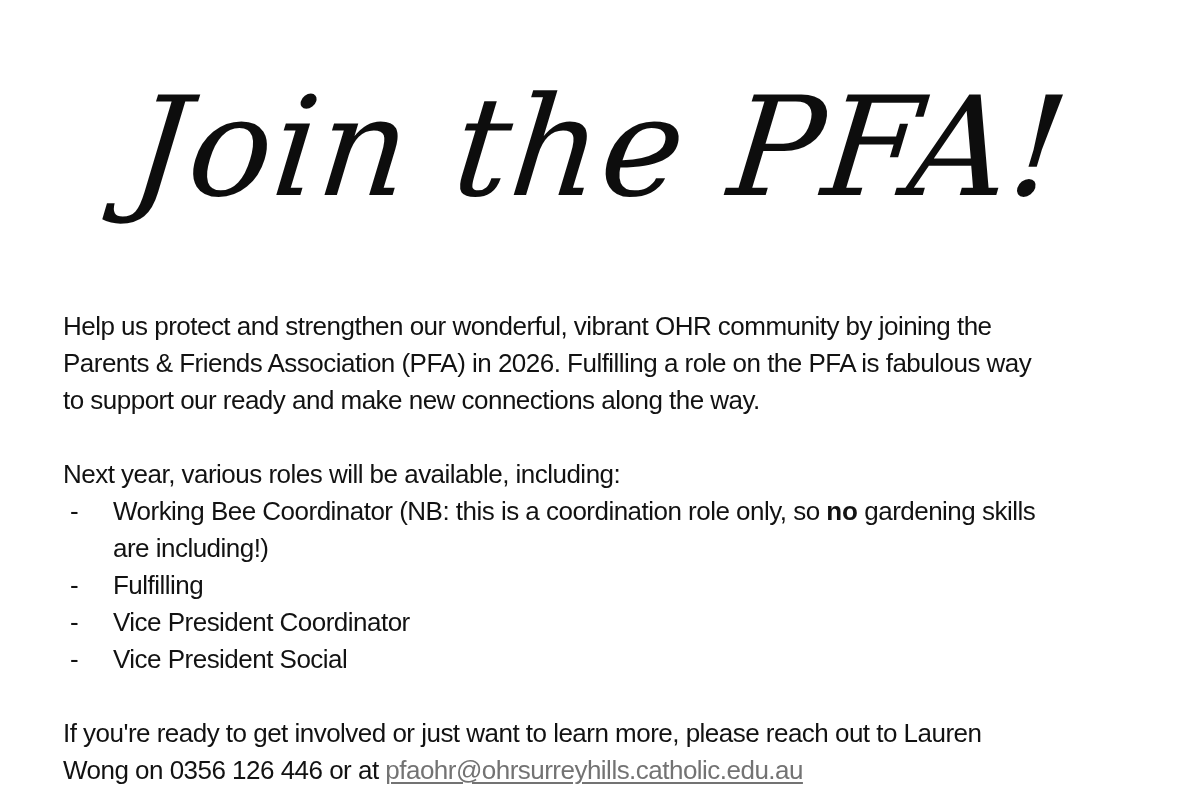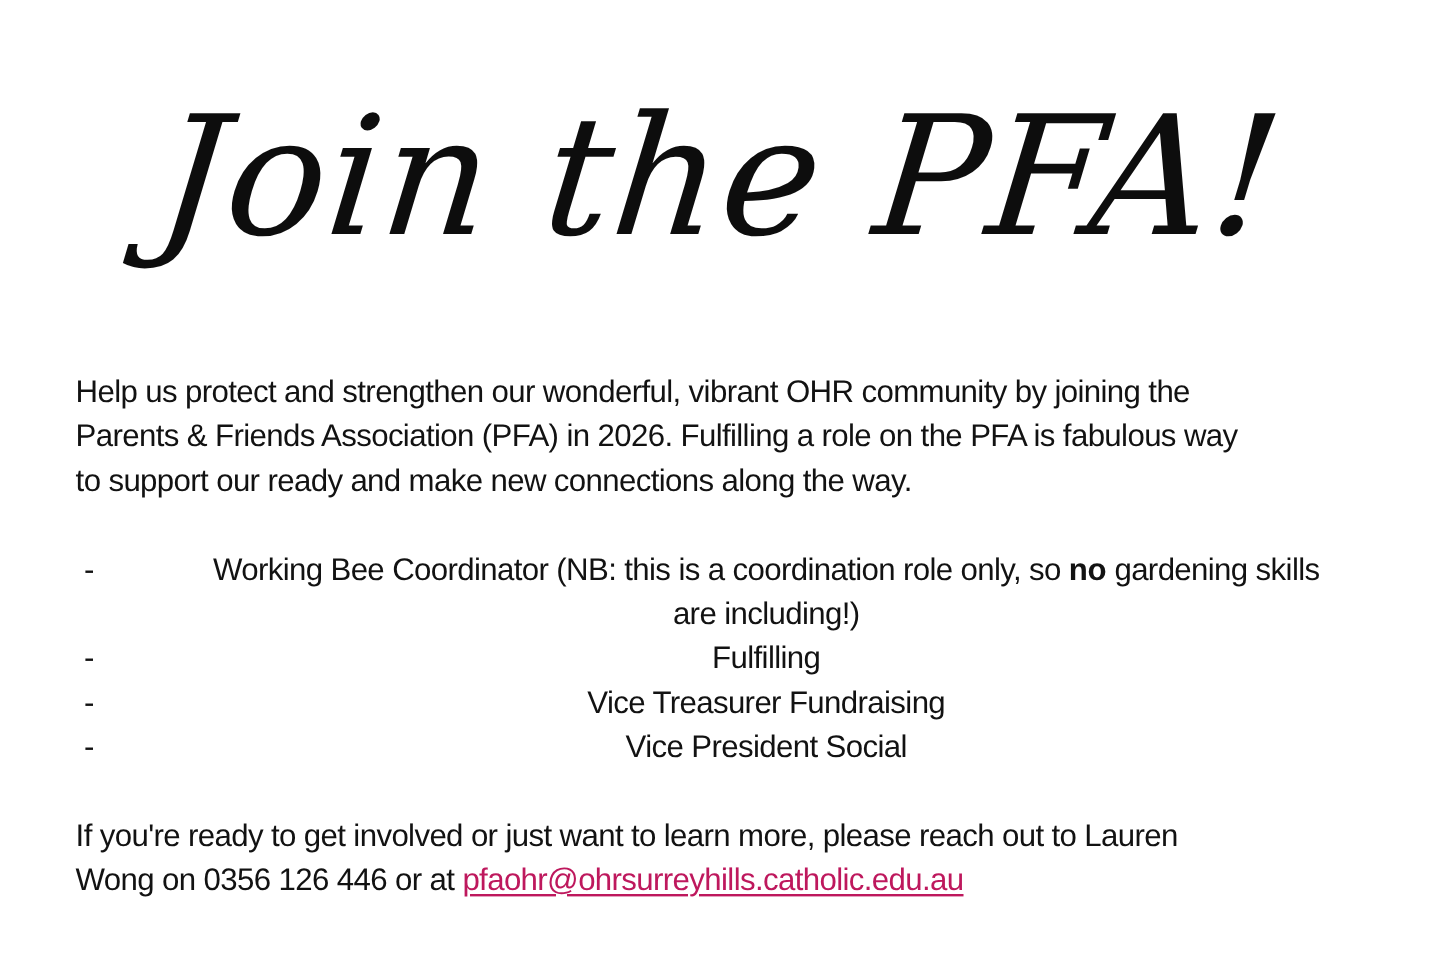--- a/index.html
+++ b/index.html
@@ -49,25 +49,25 @@
   .gap { height: 37px; }
 
   .role-list .li {
     display: flex;
     align-items: flex-start;
   }
   .role-list .bullet {
     flex: 0 0 50px;
     padding-left: 7px;
   }
-  .role-list .li-content { flex: 1 1 auto; text-align: center; }
+  .role-list .li-content { flex: 1 1 auto; }
   .bold { font-weight: bold; letter-spacing: -0.01em; }
 
   .email-link {
-    color: #be185d;
+    color: #737373;
     text-decoration: underline;
     text-decoration-thickness: 2px;
     text-underline-offset: 3px;
     cursor: pointer;
   }
 </style>
 </head>
 <body>
 
 <div class="page">
@@ -80,39 +80,40 @@
 
     <div class="intro">
       <div class="line">Help us protect and strengthen our wonderful, vibrant OHR community by joining the</div>
       <div class="line">Parents &amp; Friends Association (PFA) in 2026. Fulfilling a role on the PFA is fabulous way</div>
       <div class="line">to support our ready and make new connections along the way.</div>
     </div>
 
     <div class="gap"></div>
 
     <div class="roles">
+      <div class="line">Next year, various roles will be available, including:</div>
 
       <div class="role-list">
 
         <div class="li">
           <span class="bullet">-</span>
           <span class="li-content">
             <span class="line"><span>Working Bee Coordinator (NB: this is a coordination role only, so </span><span class="bold">no</span><span> gardening skills</span></span>
             <span class="line" style="display:block">are including!)</span>
           </span>
         </div>
 
         <div class="li">
           <span class="bullet">-</span>
           <span class="li-content">Fulfilling</span>
         </div>
 
         <div class="li">
           <span class="bullet">-</span>
-          <span class="li-content">Vice Treasurer Fundraising</span>
+          <span class="li-content">Vice President Coordinator</span>
         </div>
 
         <div class="li">
           <span class="bullet">-</span>
           <span class="li-content">Vice President Social</span>
         </div>
 
       </div>
     </div>
 

